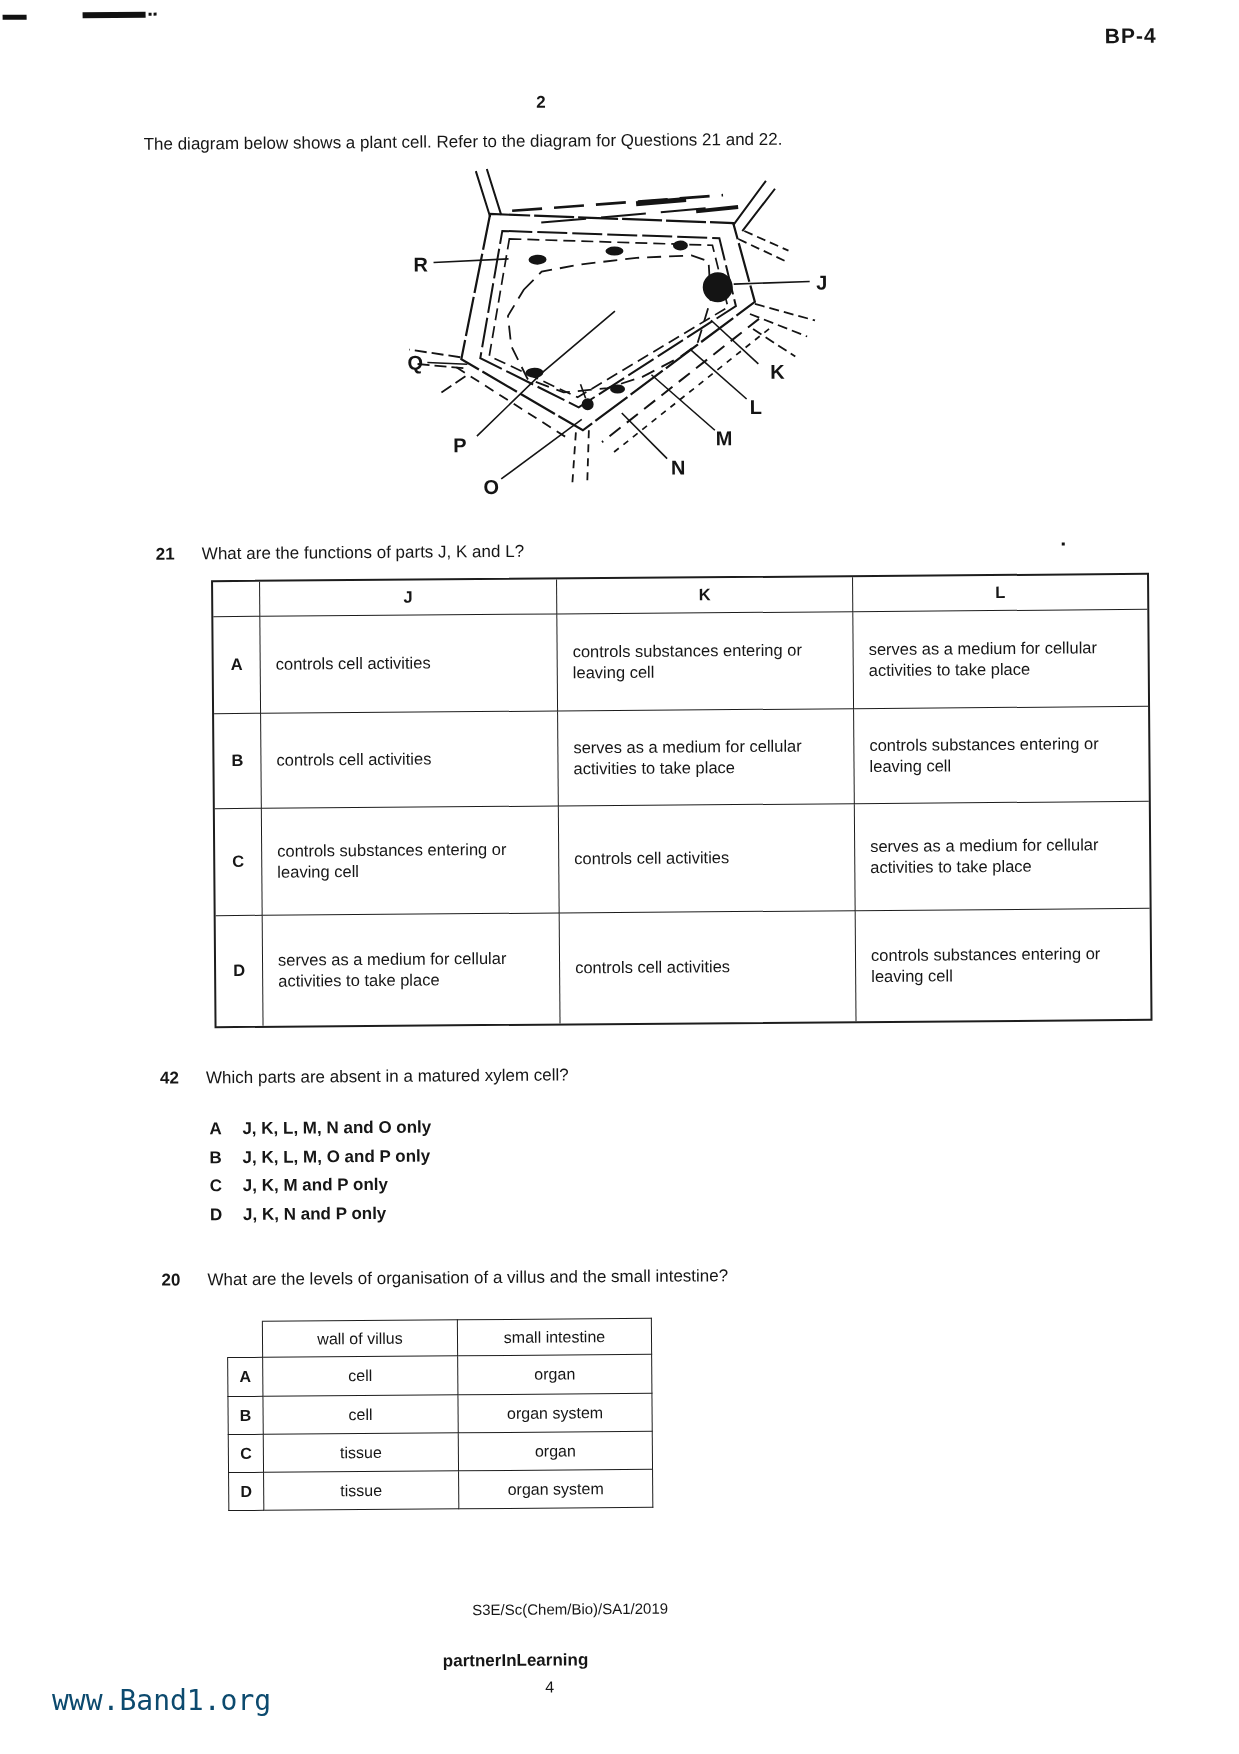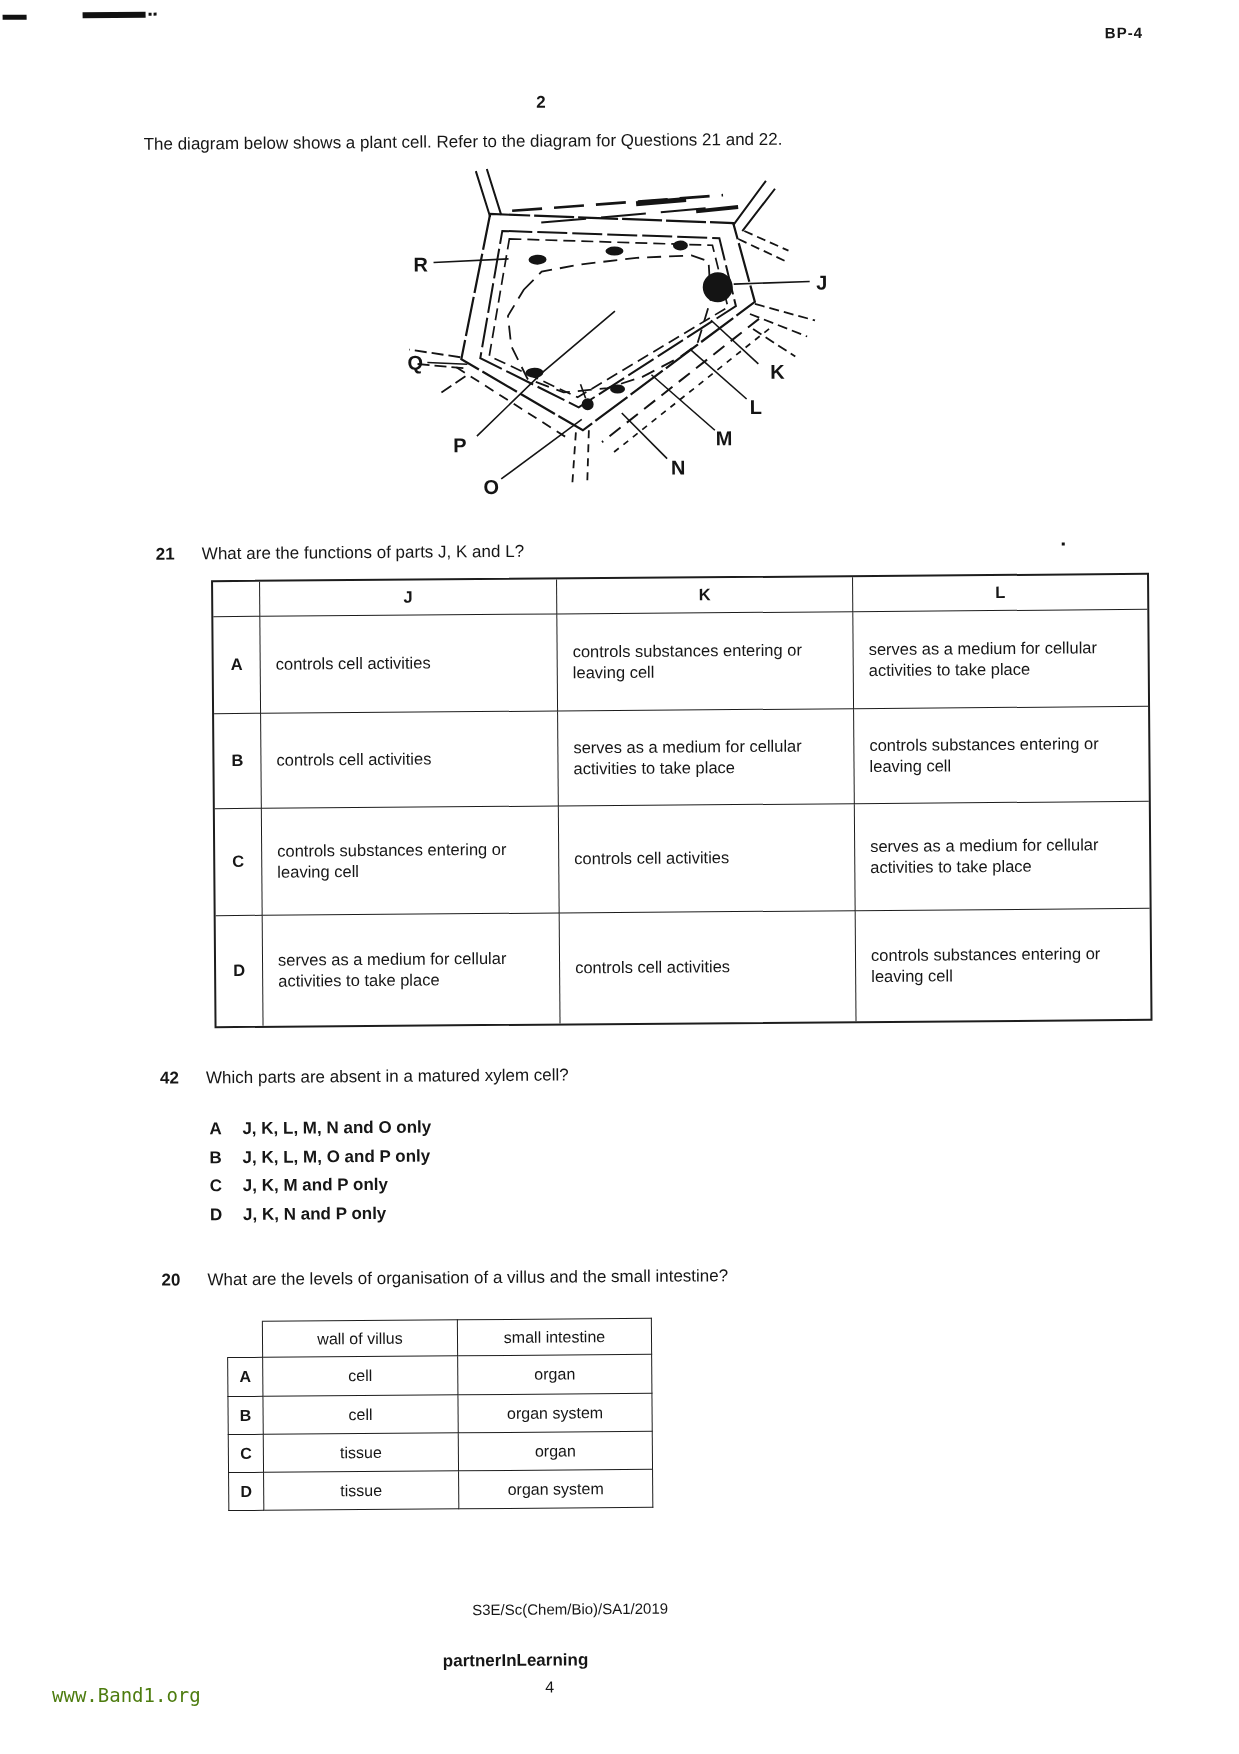--- a/index.html
+++ b/index.html
@@ -1,21 +1,21 @@
 <!DOCTYPE html>
 <html><head>
 <meta charset="utf-8">
 <style>
   html,body{margin:0;padding:0;background:#e8e8e8;}
   .page{position:relative;width:1239px;height:1754px;background:#ffffff;margin:0 auto;
         overflow:hidden;font-family:"Liberation Sans",sans-serif;color:#161616;}
   .scan{position:absolute;inset:0;transform:rotate(-0.45deg);transform-origin:50% 40%;}
   .abs{position:absolute;}
   .pgnum{font-weight:700;font-size:17px;}
-  .corner{font-size:15px;font-weight:600;letter-spacing:1px;}
+  .corner{font-size:21px;font-weight:600;letter-spacing:1px;}
   .intro{font-size:17px;}
   .qline{display:flex;font-size:17px;}
   .qline .qno{font-weight:700;width:46px;flex:0 0 46px;}
   
   .q21-table{display:grid;grid-template-columns:47px 297px 296px 294px;
              grid-template-rows:35px 97px 95px 107px 110px;border:2px solid #1d1d1d;}
   .q21-table .c{border-right:1.6px solid #1d1d1d;border-bottom:1.6px solid #1d1d1d;
              display:flex;align-items:center;padding:4px 15px;font-size:16.5px;line-height:1.28;}
   .q21-table .c:nth-child(4n){border-right:none;}
   .q21-table .c:nth-last-child(-n+4){border-bottom:none;}
@@ -32,21 +32,21 @@
   .q23-table .c{border-right:1.8px solid #1d1d1d;border-bottom:1.8px solid #1d1d1d;
              display:flex;align-items:center;justify-content:center;
              font-size:16px;padding:2px;}
   .q23-table .c:nth-child(-n+3):not(:first-child){border-top:1.8px solid #1d1d1d;}
   .q23-table .c:nth-child(3n+1):not(:first-child){border-left:1.8px solid #1d1d1d;}
   .q23-table .letter{font-weight:700;}
   
   .f-code{font-size:15px;text-align:center;}
   .f-brand{font-size:17px;font-weight:600;text-align:center;}
   .f-page{font-size:16px;text-align:center;}
-  .watermark{font-family:"DejaVu Sans Mono",monospace;font-size:19px;color:#4d7c0f;}
+  .watermark{font-family:"DejaVu Sans Mono",monospace;font-size:28px;color:#0c4a6e;}
   .mark{position:absolute;background:#111;}
   svg.diagram{position:absolute;inset:0;pointer-events:none;}
   svg.diagram text{font-family:"Liberation Sans",sans-serif;font-weight:700;font-size:20px;fill:#141414;}
   svg.diagram .ln{stroke:#141414;fill:none;}
 </style>
 </head>
 <body>
 
 <div class="page">
   <div class="scan">

